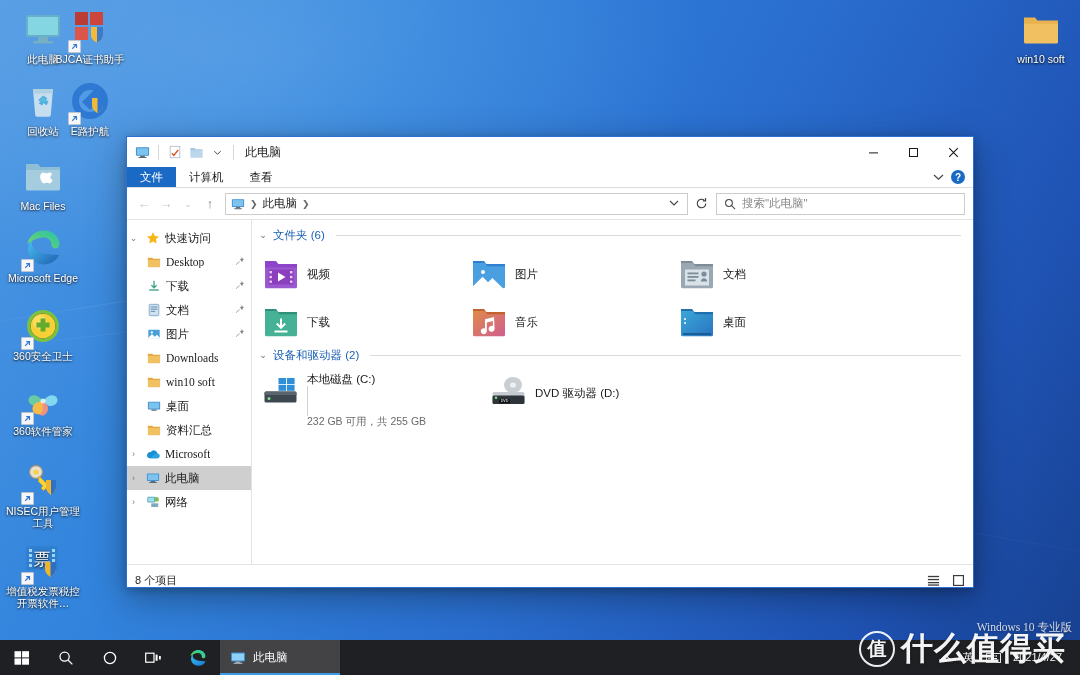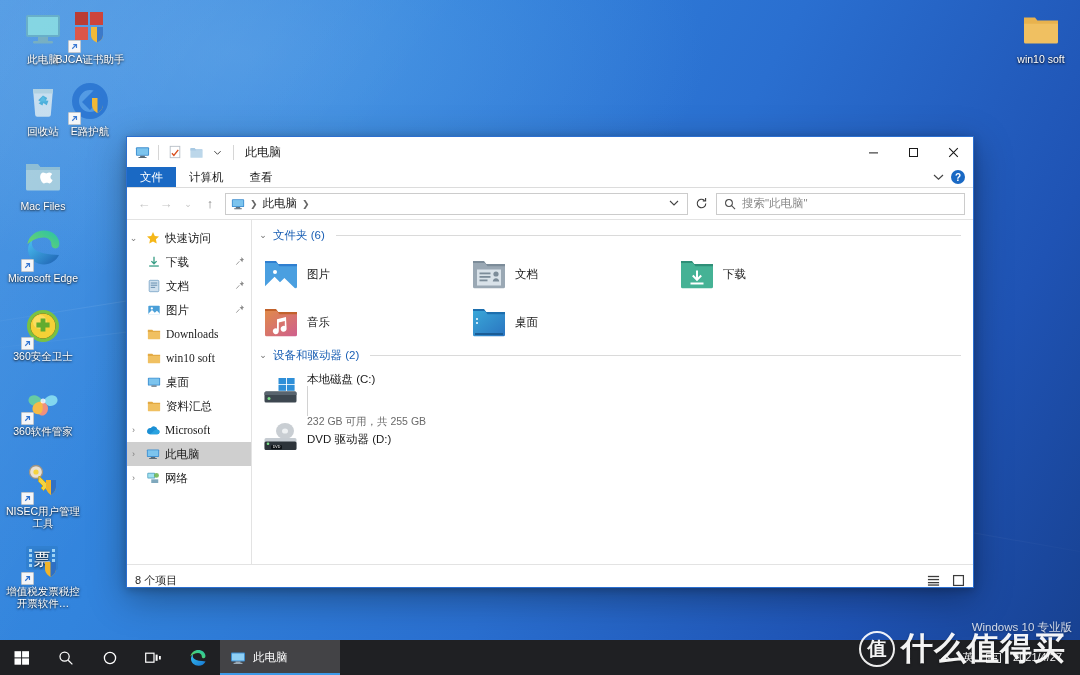--- a/index.html
+++ b/index.html
@@ -65,21 +65,21 @@
     margin-left:auto; display:flex; align-items:center; gap:0; padding-right:4px;
     font-size:11px;
   }
   .tray-item{ padding:0 6px; display:flex; align-items:center; height:35px; cursor:default; }
   #clock{ text-align:center; line-height:11px; padding:0 9px 0 6px; font-size:11px; }
 
   
   #winmark{
     position:absolute; right:8px; bottom:40px; text-align:right;
     color:rgba(255,255,255,.80); font-size:11.5px; line-height:15px;
-    text-shadow:0 1px 2px rgba(0,0,0,.35); user-select:none; pointer-events:none;
+    text-shadow:0 1px 2px rgba(0,0,0,.35); user-select:none; pointer-events:none;font-family:Liberation Serif, serif;
   }
   #winmark .l2{ font-size:10.5px; color:rgba(255,255,255,.72); }
 
   
   #sitemark{
     position:absolute; right:14px; bottom:4px; display:flex; align-items:center; gap:6px;
     pointer-events:none; user-select:none;
   }
   #sitemark .circle{
     width:36px; height:36px; border-radius:50%;
@@ -457,20 +457,34 @@
           <span class="nico">
             <svg width="14" height="14" viewBox="0 0 14 14">
               <path d="M7 1l1.8 3.9 4.2.5-3.1 2.9.8 4.2L7 10.5 3.3 12.5l.8-4.2L1 5.4l4.2-.5z" fill="#f5b719"></path>
             </svg>
           </span>
           <span class="ntext">快速访问</span>
         </div>
         <div class="navrow indent">
           <span class="nico">
             <svg width="14" height="14" viewBox="0 0 16 16">
+              <path d="M1 4h5.4l1.1 1.4H15v8.1a.5.5 0 0 1-.5.5h-13a.5.5 0 0 1-.5-.5z" fill="#f0c061"></path>
+              <path d="M1 3h5l1 1.2h8v1.4H1z" fill="#e3aa43"></path>
+            </svg>
+          </span>
+          <span class="ntext">Desktop</span>
+          <span class="pin">
+        <svg width="10" height="10" viewBox="0 0 12 12">
+              <path d="M7.4 1.2l3.4 3.4-1.5.5-.4 2.3-3.4-3.4 2.3-.4z" fill="#8a8a8a"></path>
+              <path d="M5.3 6.3L1.6 10.4" stroke="#8a8a8a" stroke-width="1"></path>
+            </svg></span>
+        </div>
+        <div class="navrow indent">
+          <span class="nico">
+            <svg width="14" height="14" viewBox="0 0 16 16">
               <path d="M8 2v7.2M5 7l3 3 3-3" stroke="#3a9e86" stroke-width="1.5" fill="none"></path>
               <path d="M2.5 12.6h11" stroke="#3a9e86" stroke-width="1.5"></path>
             </svg>
           </span>
           <span class="ntext">下载</span>
           <span class="pin">
         <svg width="10" height="10" viewBox="0 0 12 12">
               <path d="M7.4 1.2l3.4 3.4-1.5.5-.4 2.3-3.4-3.4 2.3-.4z" fill="#8a8a8a"></path>
               <path d="M5.3 6.3L1.6 10.4" stroke="#8a8a8a" stroke-width="1"></path>
             </svg></span>
@@ -578,20 +592,35 @@
           <span class="ntext">网络</span>
         </div>
       </div>
     <div id="content">
         <div class="grouphdr">
           <span class="gtw">⌄</span>
           <span>文件夹 (6)</span>
           <span class="gline"></span>
         </div>
         <div class="tiles">
+          <div class="tile">
+            <span class="ticon"><svg width="34" height="34" viewBox="0 0 34 34">
+      <path d="M1 6h12l2.5 3.2H33v20.5a1.5 1.5 0 0 1-1.5 1.5H2.5A1.5 1.5 0 0 1 1 29.7z" fill="#9b59d0"></path>
+    <path d="M1 4h11l2.3 3H33v3.4H1z" fill="#8e44c8"></path>
+      <rect x="4.5" y="12.5" width="25" height="15" rx="1" fill="#8b3fbf"></rect>
+      <rect x="5.5" y="14" width="2.4" height="2.4" fill="#e6cff5"></rect>
+                <rect x="5.5" y="18.8" width="2.4" height="2.4" fill="#e6cff5"></rect>
+      <rect x="5.5" y="23.5" width="2.4" height="2.4" fill="#e6cff5"></rect>
+      <rect x="26" y="14" width="2.4" height="2.4" fill="#e6cff5"></rect>
+                <rect x="26" y="18.8" width="2.4" height="2.4" fill="#e6cff5"></rect>
+      <rect x="26" y="23.5" width="2.4" height="2.4" fill="#e6cff5"></rect>
+      <path d="M14 15.5l7.5 4.5-7.5 4.5z" fill="#fff"></path>
+              </svg></span>
+            <span class="tname">视频</span>
+          </div>
           <div class="tile">
             <span class="ticon"><svg width="34" height="34" viewBox="0 0 34 34">
       <path d="M1 4h11l2.3 3H33v3.4H1z" fill="#2f7fd0"></path>
       <path d="M1 6h12l2.5 3.2H33v20.5a1.5 1.5 0 0 1-1.5 1.5H2.5A1.5 1.5 0 0 1 1 29.7z" fill="#4a9fe0"></path>
       <circle cx="11" cy="15" r="2" fill="#fff"></circle>
       <path d="M1 29.2l9.6-9.4 5.4 5.4 4.4-4.2 12.6 12.3H2.5a1.5 1.5 0 0 1-1.5-1.5z" fill="#fff"></path>
               </svg></span>
             <span class="tname">图片</span>
           </div>
           <div class="tile">
@@ -645,21 +674,21 @@
       <rect x="3" y="28" width="28" height="2" fill="#1a5c96"></rect>
               </svg></span>
             <span class="tname">桌面</span>
           </div>
         </div>
         <div class="grouphdr">
           <span class="gtw">⌄</span>
           <span>设备和驱动器 (2)</span>
           <span class="gline"></span>
         </div>
-        <div class="tiles" style="padding-top: 4px; flex-direction: column;">
+        <div class="tiles" style="padding-top: 4px;">
           <div class="drive">
             <span class="dic"><svg width="34" height="34" viewBox="0 0 34 34">
       <path d="M14 3.5h17v13H14z" fill="#fff"></path>
       <rect x="14.5" y="4" width="7.6" height="6" fill="#2f8fd8"></rect>
       <rect x="23" y="4" width="7.6" height="6" fill="#2f8fd8"></rect>
       <rect x="14.5" y="10.8" width="7.6" height="6" fill="#2f8fd8"></rect>
       <rect x="23" y="10.8" width="7.6" height="6" fill="#2f8fd8"></rect>
       <path d="M2 17.5h29a1.5 1.5 0 0 1 1.5 1.5v8a1.5 1.5 0 0 1-1.5 1.5H2A1.5 1.5 0 0 1 .5 27v-8A1.5 1.5 0 0 1 2 17.5z" fill="#3d4750"></path>
       <path d="M2 17.5h29a1.5 1.5 0 0 1 1.5 1.5v2H.5v-2A1.5 1.5 0 0 1 2 17.5z" fill="#59646e"></path>
       <circle cx="5" cy="24.5" r="1.5" fill="#7de08a"></circle>

